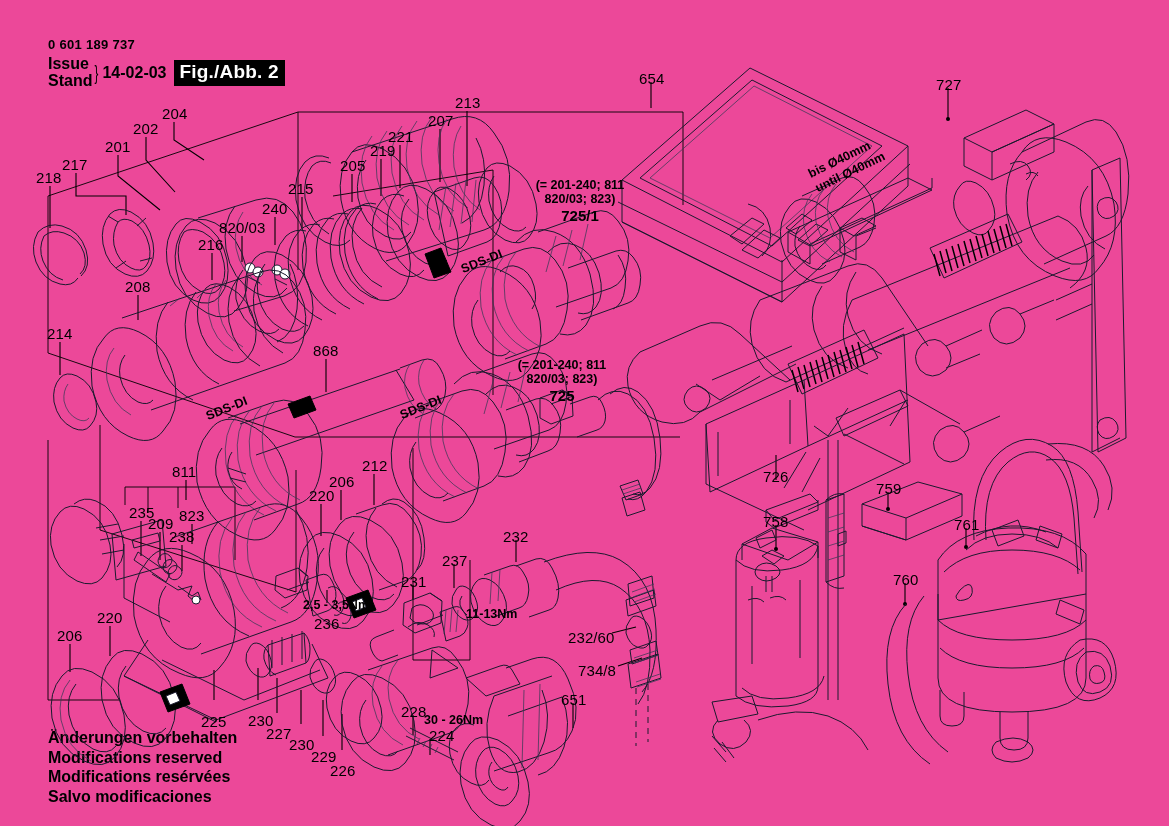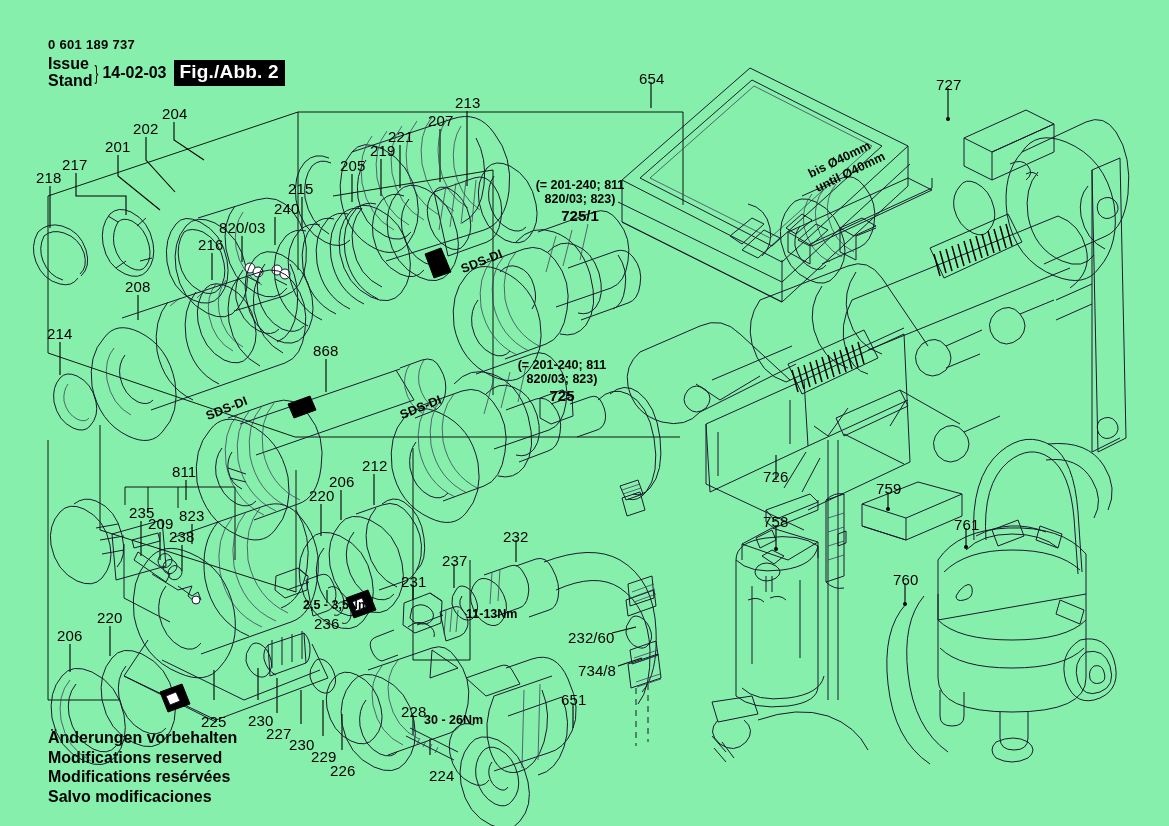--- a/index.html
+++ b/index.html
@@ -3,21 +3,21 @@
 <meta charset="utf-8">
 <style>
   html,body{margin:0;padding:0;background:#ffffff;}
   body{
     font-family:"Liberation Sans", sans-serif;
     -webkit-font-smoothing:antialiased;
   }
   #page{
     position:relative;
     width:1169px;height:826px;
-    background:#86efac;
+    background:#ec4899;
     overflow:hidden;
   }
   
   #header{position:absolute;left:48px;top:38px;}
   .hdr-partno{font-size:13px;font-weight:bold;letter-spacing:.3px;color:#000;line-height:1.1;}
   .hdr-row2{display:flex;align-items:center;margin-top:4px;}
   .hdr-issue{font-size:16px;font-weight:bold;line-height:1.02;color:#000;}
   .hdr-brace{font-size:21px;font-weight:400;margin:0 1px 0 1px;line-height:1;transform:scaleX(.55);color:#000;}
   .hdr-date{font-size:16px;font-weight:bold;margin-left:1px;color:#000;}
   .hdr-fig{
@@ -541,21 +541,21 @@
   <div class="pn tq" style="left:424px;top:713px;">30 - 26Nm</div>
 
   <div id="callout-layer">
       <div class="pn" style="left: 36px; top: 169px;">218</div>
       <div class="pn" style="left: 62px; top: 156px;">217</div>
       <div class="pn" style="left: 105px; top: 138px;">201</div>
       <div class="pn" style="left: 133px; top: 120px;">202</div>
       <div class="pn" style="left: 162px; top: 105px;">204</div>
       <div class="pn" style="left: 198px; top: 236px;">216</div>
       <div class="pn" style="left: 219px; top: 219px;">820/03</div>
-      <div class="pn" style="left: 274px; top: 200px;">240</div>
+      <div class="pn" style="left: 262px; top: 200px;">240</div>
       <div class="pn" style="left: 288px; top: 180px;">215</div>
       <div class="pn" style="left: 340px; top: 157px;">205</div>
       <div class="pn" style="left: 370px; top: 142px;">219</div>
       <div class="pn" style="left: 388px; top: 128px;">221</div>
       <div class="pn" style="left: 428px; top: 112px;">207</div>
       <div class="pn" style="left: 455px; top: 94px;">213</div>
       <div class="pn" style="left: 47px; top: 325px;">214</div>
       <div class="pn" style="left: 125px; top: 278px;">208</div>
       <div class="pn" style="left: 313px; top: 342px;">868</div>
       <div class="pn" style="left: 172px; top: 463px;">811</div>
@@ -569,21 +569,21 @@
       <div class="pn" style="left: 57px; top: 627px;">206</div>
       <div class="pn" style="left: 97px; top: 609px;">220</div>
       <div class="pn" style="left: 201px; top: 713px;">225</div>
       <div class="pn" style="left: 314px; top: 615px;">236</div>
       <div class="pn" style="left: 248px; top: 712px;">230</div>
       <div class="pn" style="left: 266px; top: 725px;">227</div>
       <div class="pn" style="left: 289px; top: 736px;">230</div>
       <div class="pn" style="left: 311px; top: 748px;">229</div>
       <div class="pn" style="left: 330px; top: 762px;">226</div>
       <div class="pn" style="left: 401px; top: 703px;">228</div>
-      <div class="pn" style="left: 417px; top: 767px; padding-left: 12px;">224</div>
+      <div class="pn" style="left: 417px; top: 727px; padding-left: 12px;">224</div>
       <div class="pn" style="left: 401px; top: 573px;">231</div>
       <div class="pn" style="left: 442px; top: 552px;">237</div>
       <div class="pn" style="left: 503px; top: 528px;">232</div>
       <div class="pn" style="left: 568px; top: 629px;">232/60</div>
       <div class="pn" style="left: 578px; top: 662px;">734/8</div>
       <div class="pn" style="left: 561px; top: 691px;">651</div>
       <div class="pn" style="left: 639px; top: 70px;">654</div>
       <div class="pn" style="left: 936px; top: 76px;">727</div>
       <div class="pn" style="left: 763px; top: 468px; text-align: center;">726</div>
       <div class="pn" style="left: 763px; top: 513px;">758</div>

